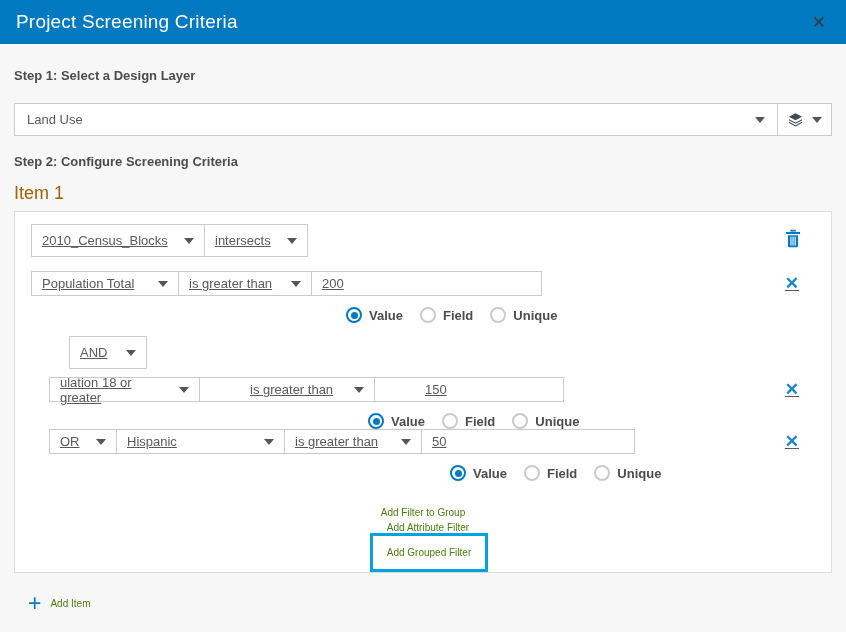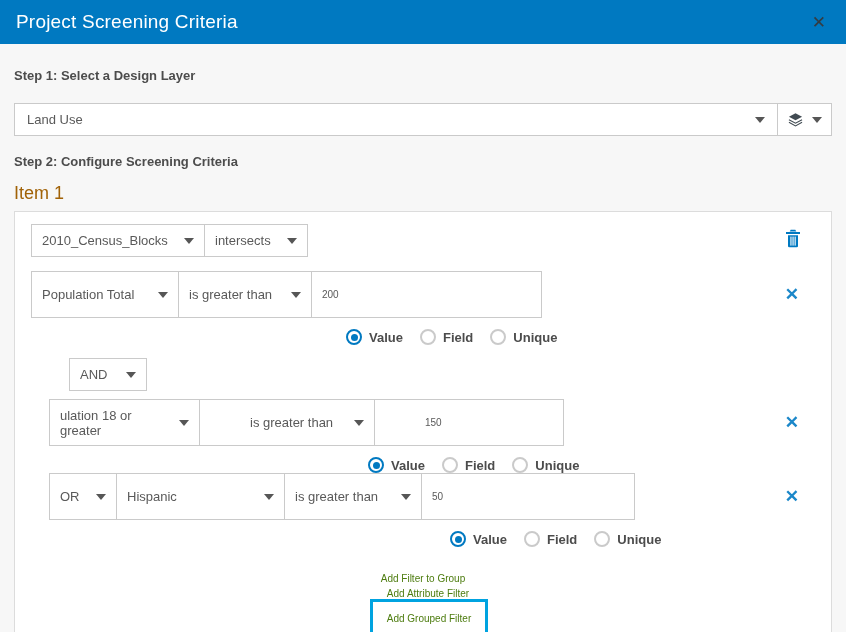--- a/index.html
+++ b/index.html
@@ -58,33 +58,33 @@
     margin-top:7px; background:#fff; border:1px solid #dcdcdc;
     padding:12px 16px 0 16px;
   }
 
   .dd {
     height:33px; background:#fff; border:1px solid #cacaca;
     display:flex; align-items:center; justify-content:space-between;
     padding:0 10px; font-size:13px; color:#595959; cursor:pointer;
   }
 
-  .row { display:flex; align-items:center; }
+  .row { display:flex; align-items:center;text-decoration:underline; }
 
   .filter-box {
-    display:flex; height:47px; background:#fff; border:1px solid #cacaca;
+    display:flex; height:25px; background:#fff; border:1px solid #cacaca;
   }
   .fsec {
     display:flex; align-items:center; justify-content:space-between;
     padding:0 10px; border-right:1px solid #cacaca;
     font-size:13px; color:#595959; cursor:pointer;
   }
   .fsec.val { border-right:none; cursor:text; }
   .fsec input {
-    border:none; outline:none; width:100%; font-size:10px; color:#595959;
+    border:none; outline:none; width:100%; font-size:13px; color:#595959;
     font-family:"Liberation Sans", sans-serif; background:transparent;
   }
   .fsec .caret { margin-left:14px; }
 
   .icon-btn { cursor:pointer; display:flex; align-items:center; }
   .remove-x {
     margin-left:auto; margin-right:16px; color:#1b87c9;
     font-size:17px; font-weight:bold; cursor:pointer; line-height:1;
   }
   .trash-wrap { margin-left:auto; margin-right:14px; cursor:pointer; }

